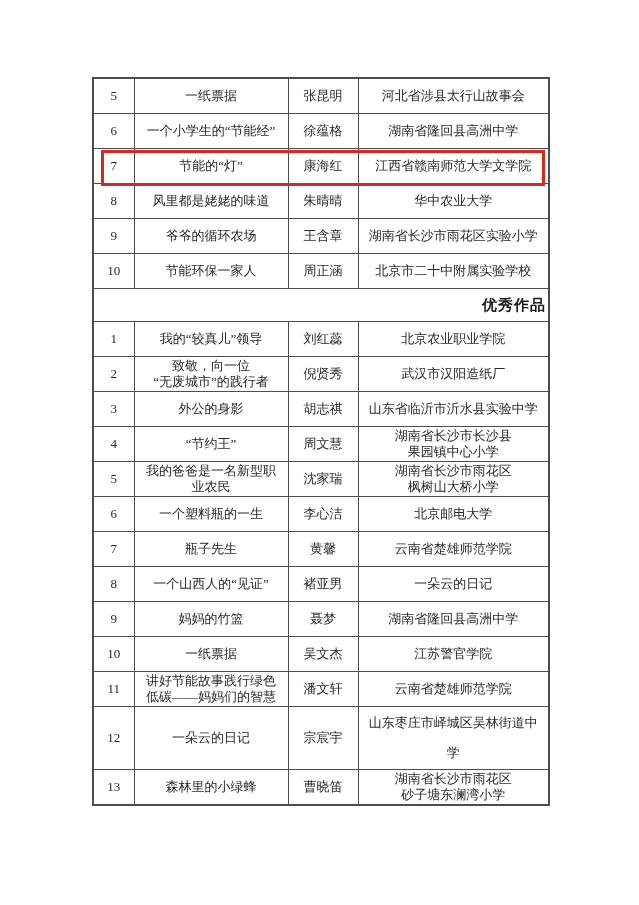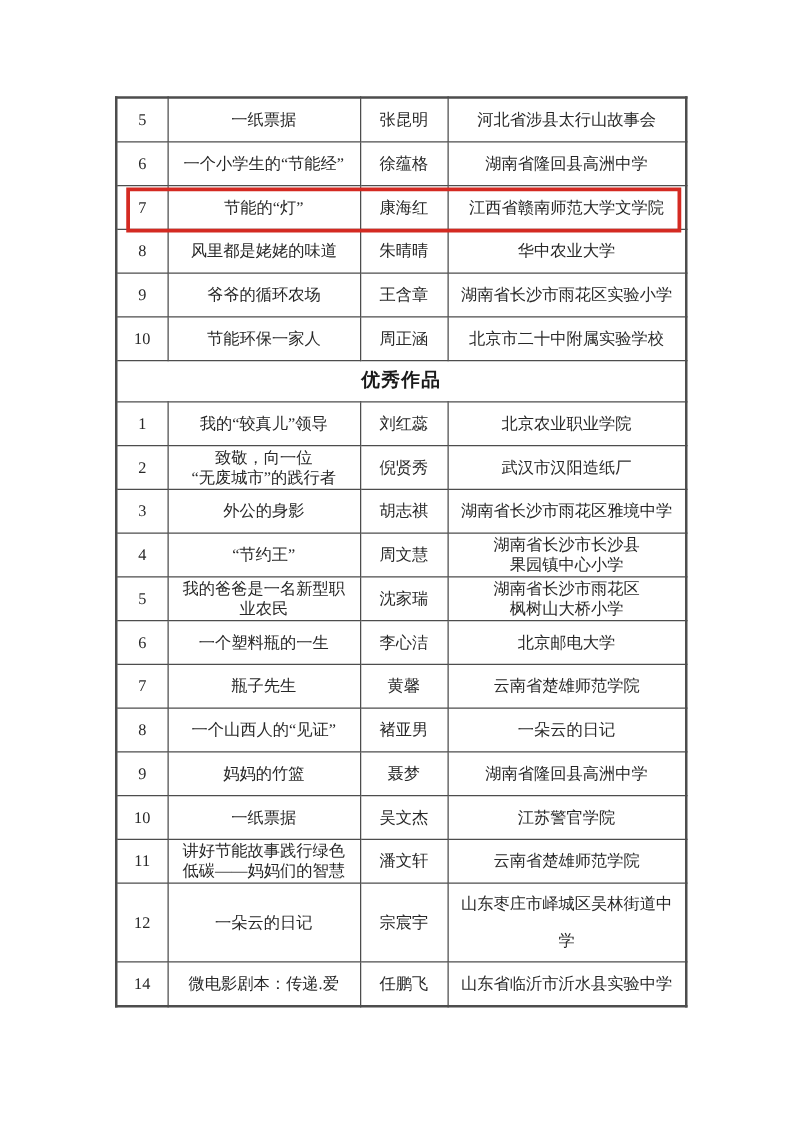--- a/index.html
+++ b/index.html
@@ -40,20 +40,21 @@
   table.award-table col.c-no { width: 41px; }
   table.award-table col.c-title { width: 154px; }
   table.award-table col.c-author { width: 70px; }
   table.award-table col.c-inst { width: 191px; }
   table.award-table th.section-header {
     font-weight: bold;
     font-size: 15px;
     color: #1a1a1a;
     height: 30px;
     letter-spacing: 1px;
+    text-align: right;
   }
   tr.spaced td:last-child {
     line-height: 30px;
     margin-left: 32px;
   }
   #highlight-box {
     position: absolute;
     border: 3px solid #d42a22;
     background: transparent;
     pointer-events: none;
@@ -123,21 +124,21 @@
         <tr>
           <td>2</td>
           <td>致敬，向一位<br>“无废城市”的践行者</td>
           <td>倪贤秀</td>
           <td>武汉市汉阳造纸厂</td>
         </tr>
         <tr>
           <td>3</td>
           <td>外公的身影</td>
           <td>胡志祺</td>
-          <td>湖南省长沙市雨花区雅境中学</td>
+          <td>山东省临沂市沂水县实验中学</td>
         </tr>
         <tr>
           <td>4</td>
           <td>“节约王”</td>
           <td>周文慧</td>
           <td>湖南省长沙市长沙县<br>果园镇中心小学</td>
         </tr>
         <tr>
           <td>5</td>
           <td>我的爸爸是一名新型职<br>业农民</td>
@@ -180,21 +181,21 @@
           <td>潘文轩</td>
           <td>云南省楚雄师范学院</td>
         </tr>
         <tr class="spaced">
           <td>12</td>
           <td>一朵云的日记</td>
           <td>宗宸宇</td>
           <td>山东枣庄市峄城区吴林街道中<br>学</td>
         </tr>
         <tr>
-          <td>14</td>
-          <td>微电影剧本：传递.爱</td>
-          <td>任鹏飞</td>
-          <td>山东省临沂市沂水县实验中学</td>
+          <td>13</td>
+          <td>森林里的小绿蜂</td>
+          <td>曹晓笛</td>
+          <td>湖南省长沙市雨花区<br>砂子塘东澜湾小学</td>
         </tr>
       </tbody>
   </table>
   <div id="highlight-box" style="border-color: rgb(212, 42, 34); left: 101px; top: 149.5px; width: 438px; height: 30px;"></div>
 </div>
 
 </body></html>

